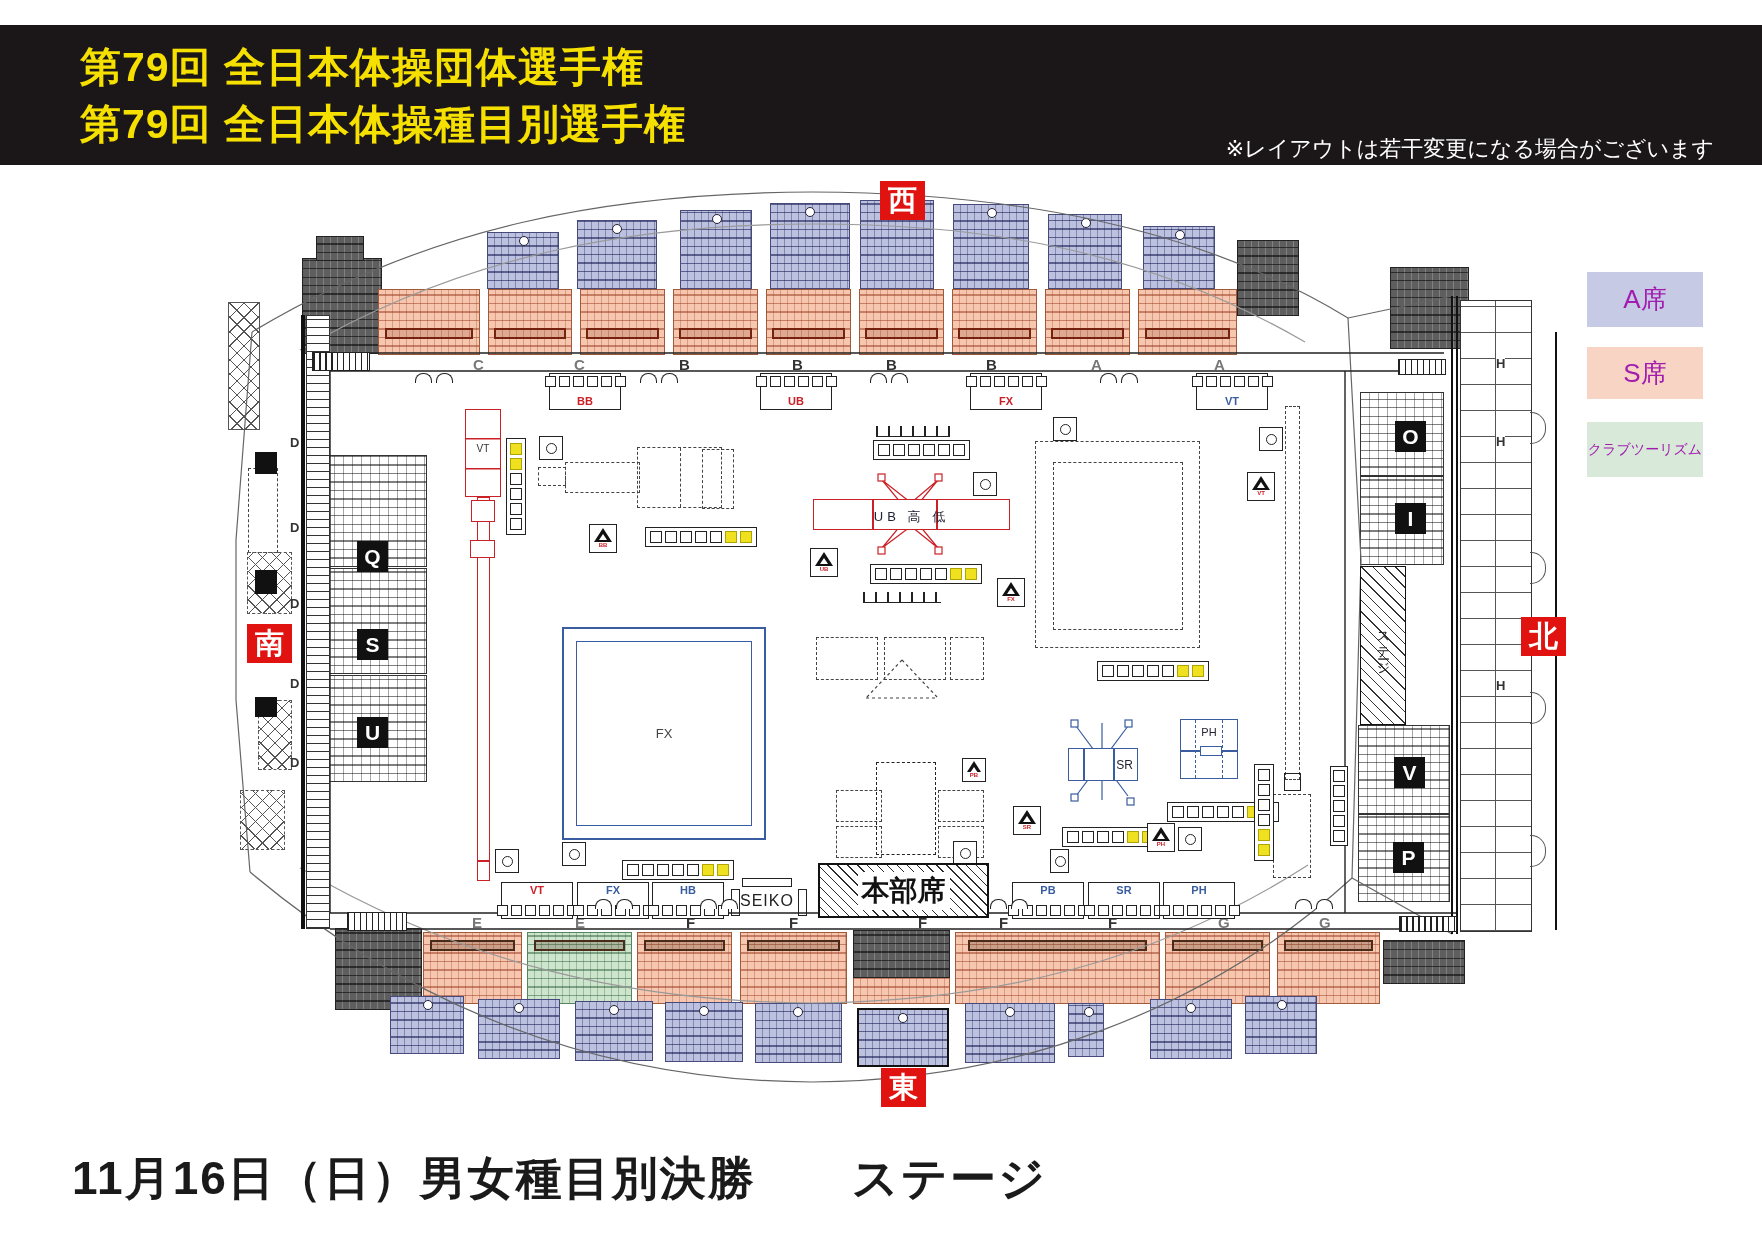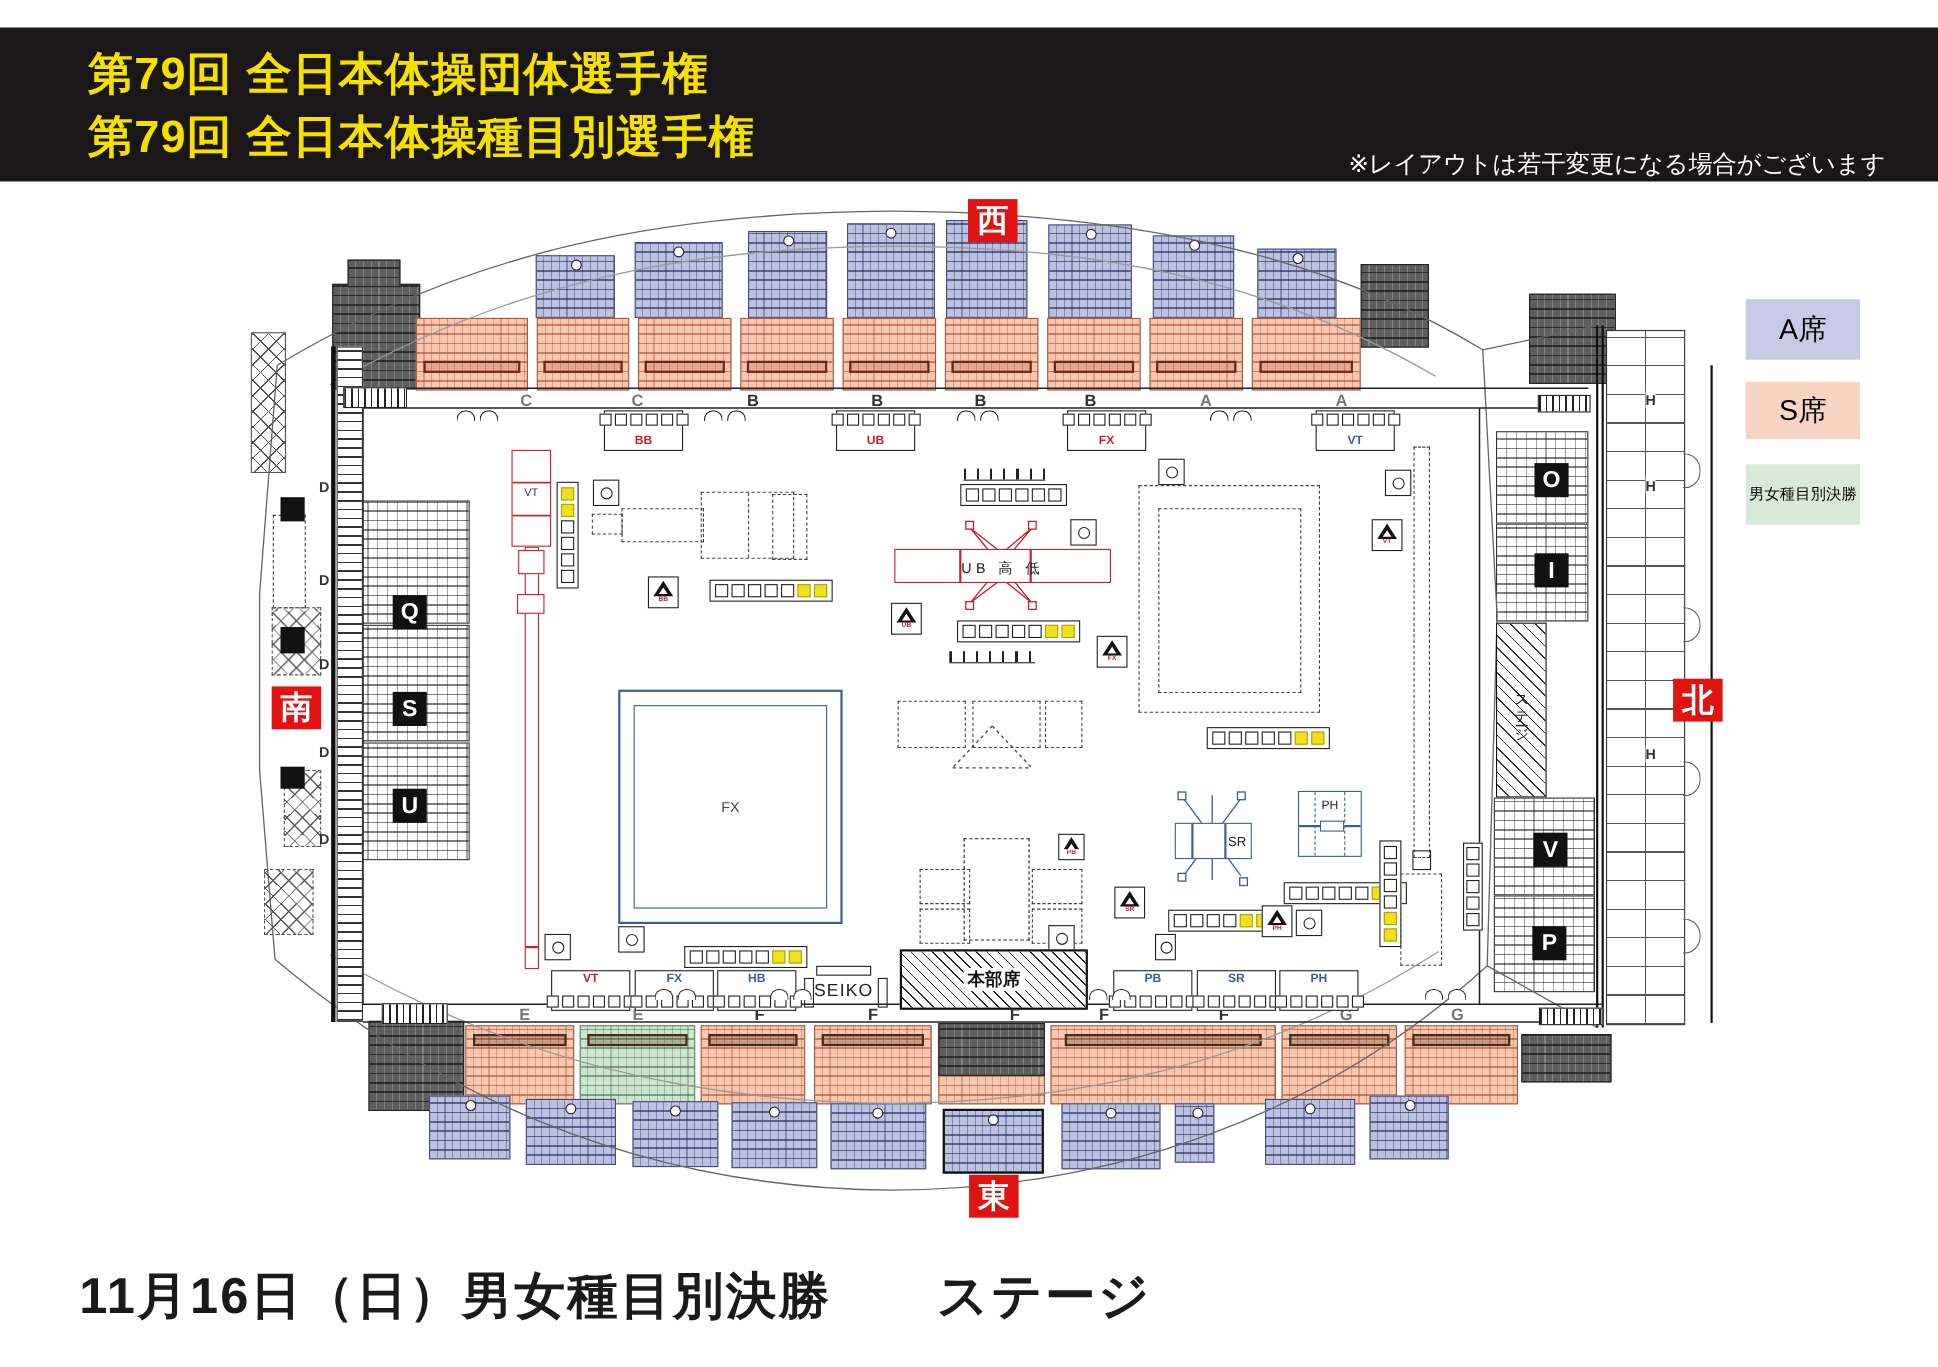--- a/index.html
+++ b/index.html
@@ -91,21 +91,21 @@
   .xbox.d{border-style:dashed}
   .blk{background:#111;z-index:5}
   .rbx{border:1.5px solid #cb2026;background:#fff;z-index:5;box-sizing:border-box}
   .bbx{border:1.5px solid #3a5da0;background:#fff;z-index:5;box-sizing:border-box}
   .arc{width:15px;height:30px;border:1px solid #555;border-left:none;
     border-radius:0 15px 15px 0;z-index:4}
   .bump{display:flex;gap:4px;z-index:6}
   .bump i{width:15px;height:9px;border:1.5px solid #222;border-bottom:none;
     border-radius:8px 8px 0 0;background:#fff;display:block}
   
-  .lg{width:104px;display:flex;align-items:center;justify-content:center;z-index:20;color:#000000}
+  .lg{width:116px;display:flex;align-items:center;justify-content:center;z-index:20;color:#a21caf}
   
   .cap{left:72px;top:1148px;font-size:46px;font-weight:bold;color:#1a1a1a;letter-spacing:2px}
   svg{position:absolute;left:0;top:0;z-index:1}
   .stagebox{background-color:#fff;background-image:repeating-linear-gradient(45deg,transparent 0 7px,#333 7px 8px);
     border:1px solid #111;z-index:5;display:flex;align-items:center;justify-content:center}
   .stagebox span{writing-mode:vertical-rl;font-size:13px;color:#222;background:transparent}
 </style>
 </head>
 <body>
 
@@ -530,21 +530,21 @@
       <i></i>
     </span>
 </div>
 
 <div class="abs" style="left:742px;top:878px;width:50px;height:9px;border:1px solid #222;z-index:6;box-sizing:border-box"></div>
 <div class="abs" style="left:731px;top:889px;width:9px;height:27px;border:1px solid #222;z-index:6;box-sizing:border-box"></div>
 <div class="abs" style="left:798px;top:889px;width:9px;height:27px;border:1px solid #222;z-index:6;box-sizing:border-box"></div>
 <div class="abs" style="left:740px;top:892px;font-size:16px;color:#222;letter-spacing:1px;z-index:6">SEIKO</div>
 
 <div class="abs hatch" style="left:818px;top:863px;width:167px;height:51px;border-width:2px;display:flex;align-items:center;justify-content:center;z-index:6">
-  <span style="font-size:16px;font-weight:bold;color:#111;background:#fff;padding:0 4px">本部席</span>
+  <span style="font-size:28px;font-weight:bold;color:#111;background:#fff;padding:0 4px">本部席</span>
 </div>
 
 <div class="abs vticks" style="left:347px;top:912px;width:58px;height:17px"></div>
 <div class="abs vticks" style="left:1399px;top:916px;width:56px;height:14px"></div>
 
 <div class="abs rowl" style="left:472px;top:914px">E</div>
 <div class="abs rowl" style="left:575px;top:914px">E</div>
 <div class="abs rowl dk" style="left:686px;top:914px">F</div>
 <div class="abs rowl dk" style="left:789px;top:914px">F</div>
 <div class="abs rowl dk" style="left:918px;top:914px">F</div>
@@ -616,15 +616,15 @@
 <div class="abs rowl dk" style="left:1496px;top:434px;font-size:13px;background:#fff">H</div>
 <div class="abs rowl dk" style="left:1496px;top:678px;font-size:13px;background:#fff">H</div>
 
 <div class="abs dir" style="left:880px;top:181px">西</div>
 <div class="abs dir" style="left:247px;top:624px">南</div>
 <div class="abs dir" style="left:1521px;top:617px">北</div>
 <div class="abs dir" style="left:881px;top:1068px">東</div>
 
 <div class="abs lg" style="left:1587px;top:272px;height:55px;background:#c6cae4;font-size:26px">A席</div>
 <div class="abs lg" style="left:1587px;top:347px;height:52px;background:#f8d4c4;font-size:26px">S席</div>
-<div class="abs lg" style="left:1587px;top:422px;height:55px;background:#d9e9d9;font-size:14px">男女種目別決勝</div>
+<div class="abs lg" style="left:1587px;top:422px;height:55px;background:#d9e9d9;font-size:14px">クラブツーリズム</div>
 
 <div class="abs cap">11月16日（日）男女種目別決勝　　ステージ</div>
 
 </body></html>

